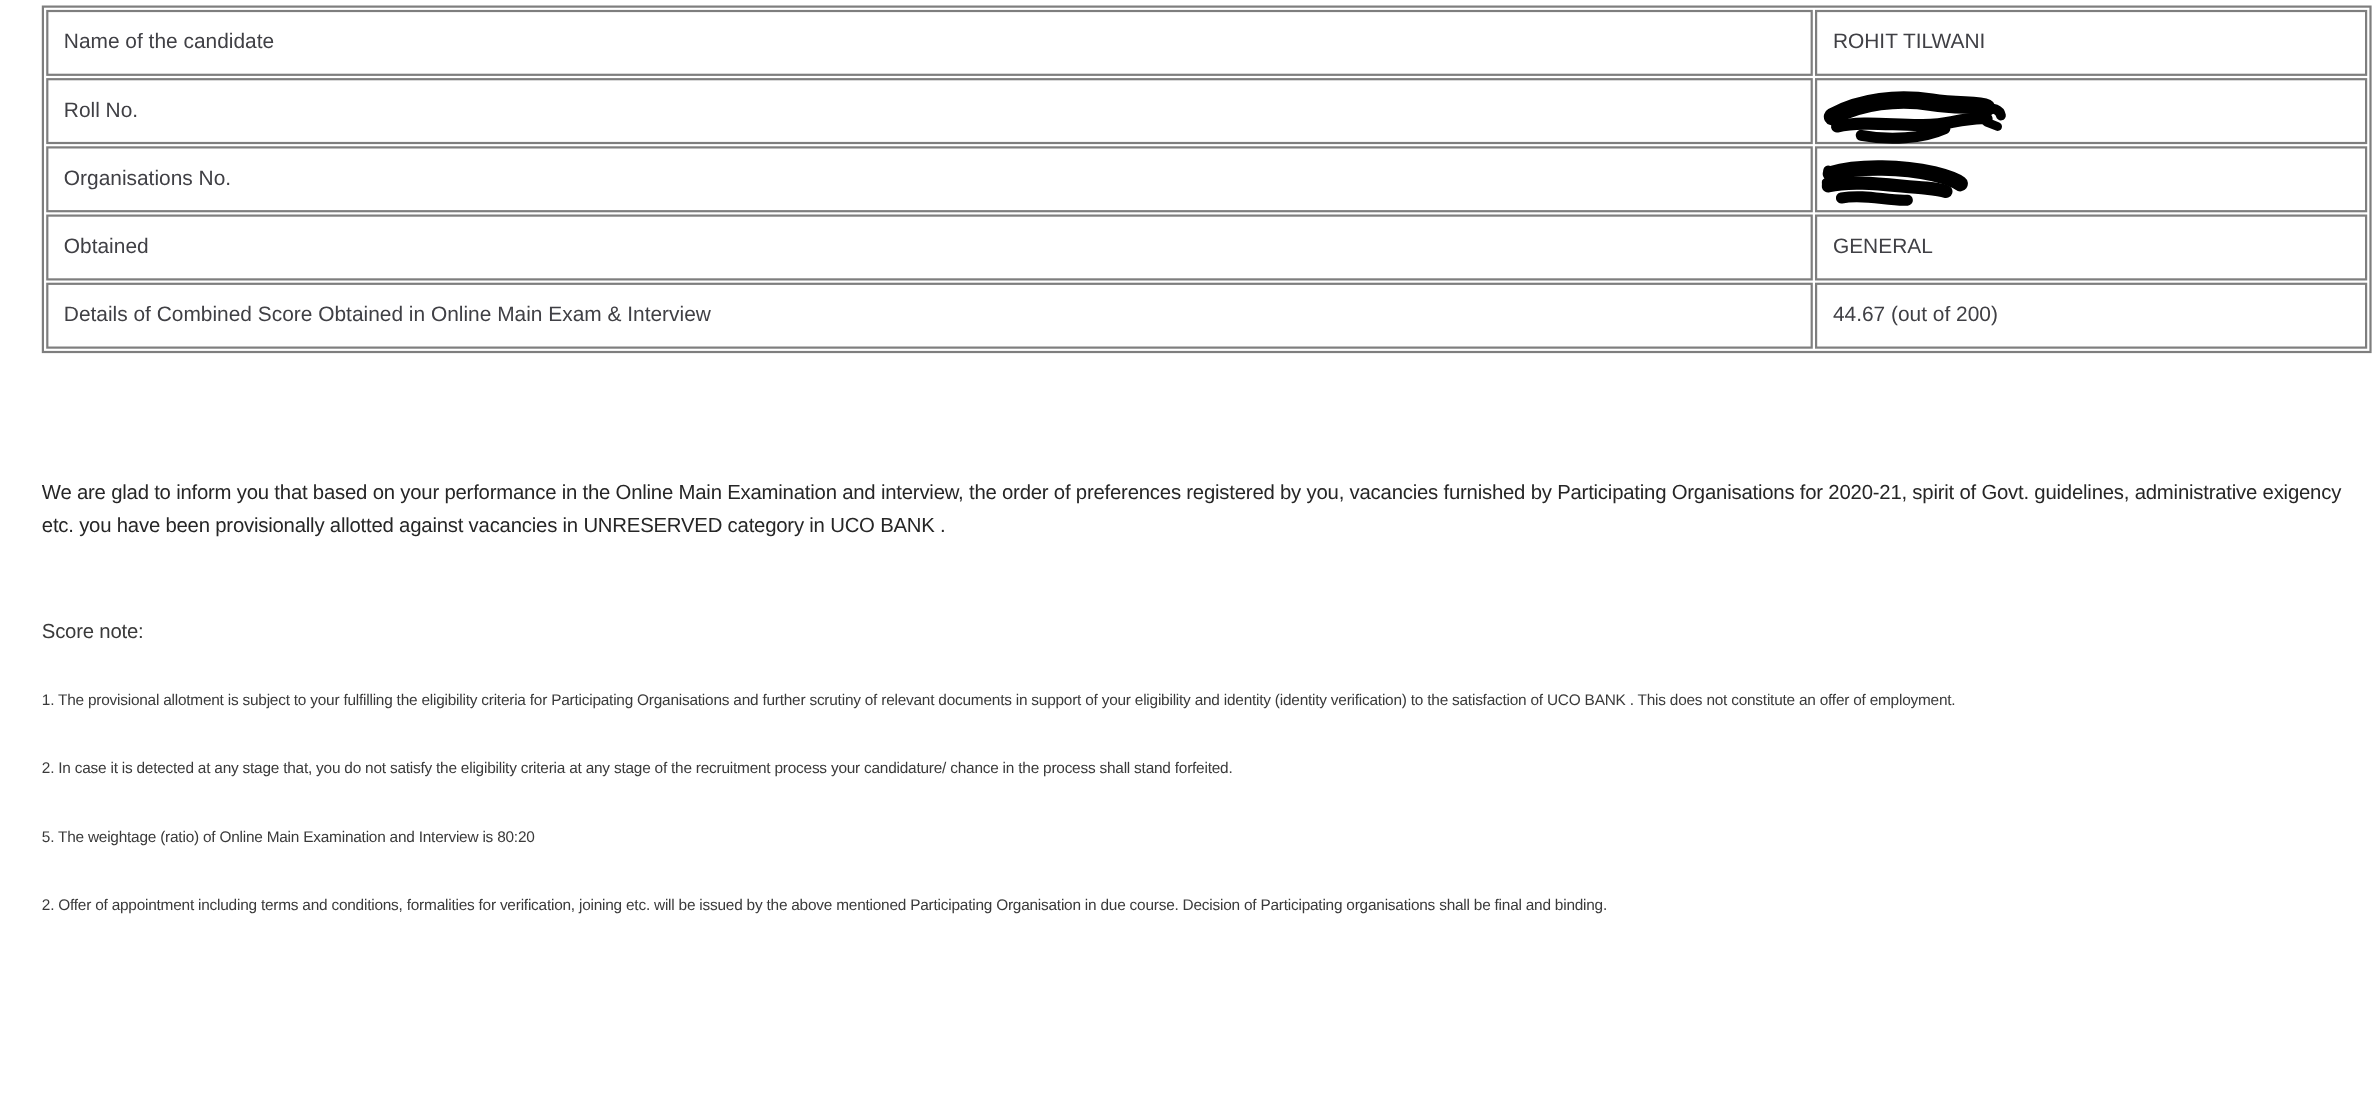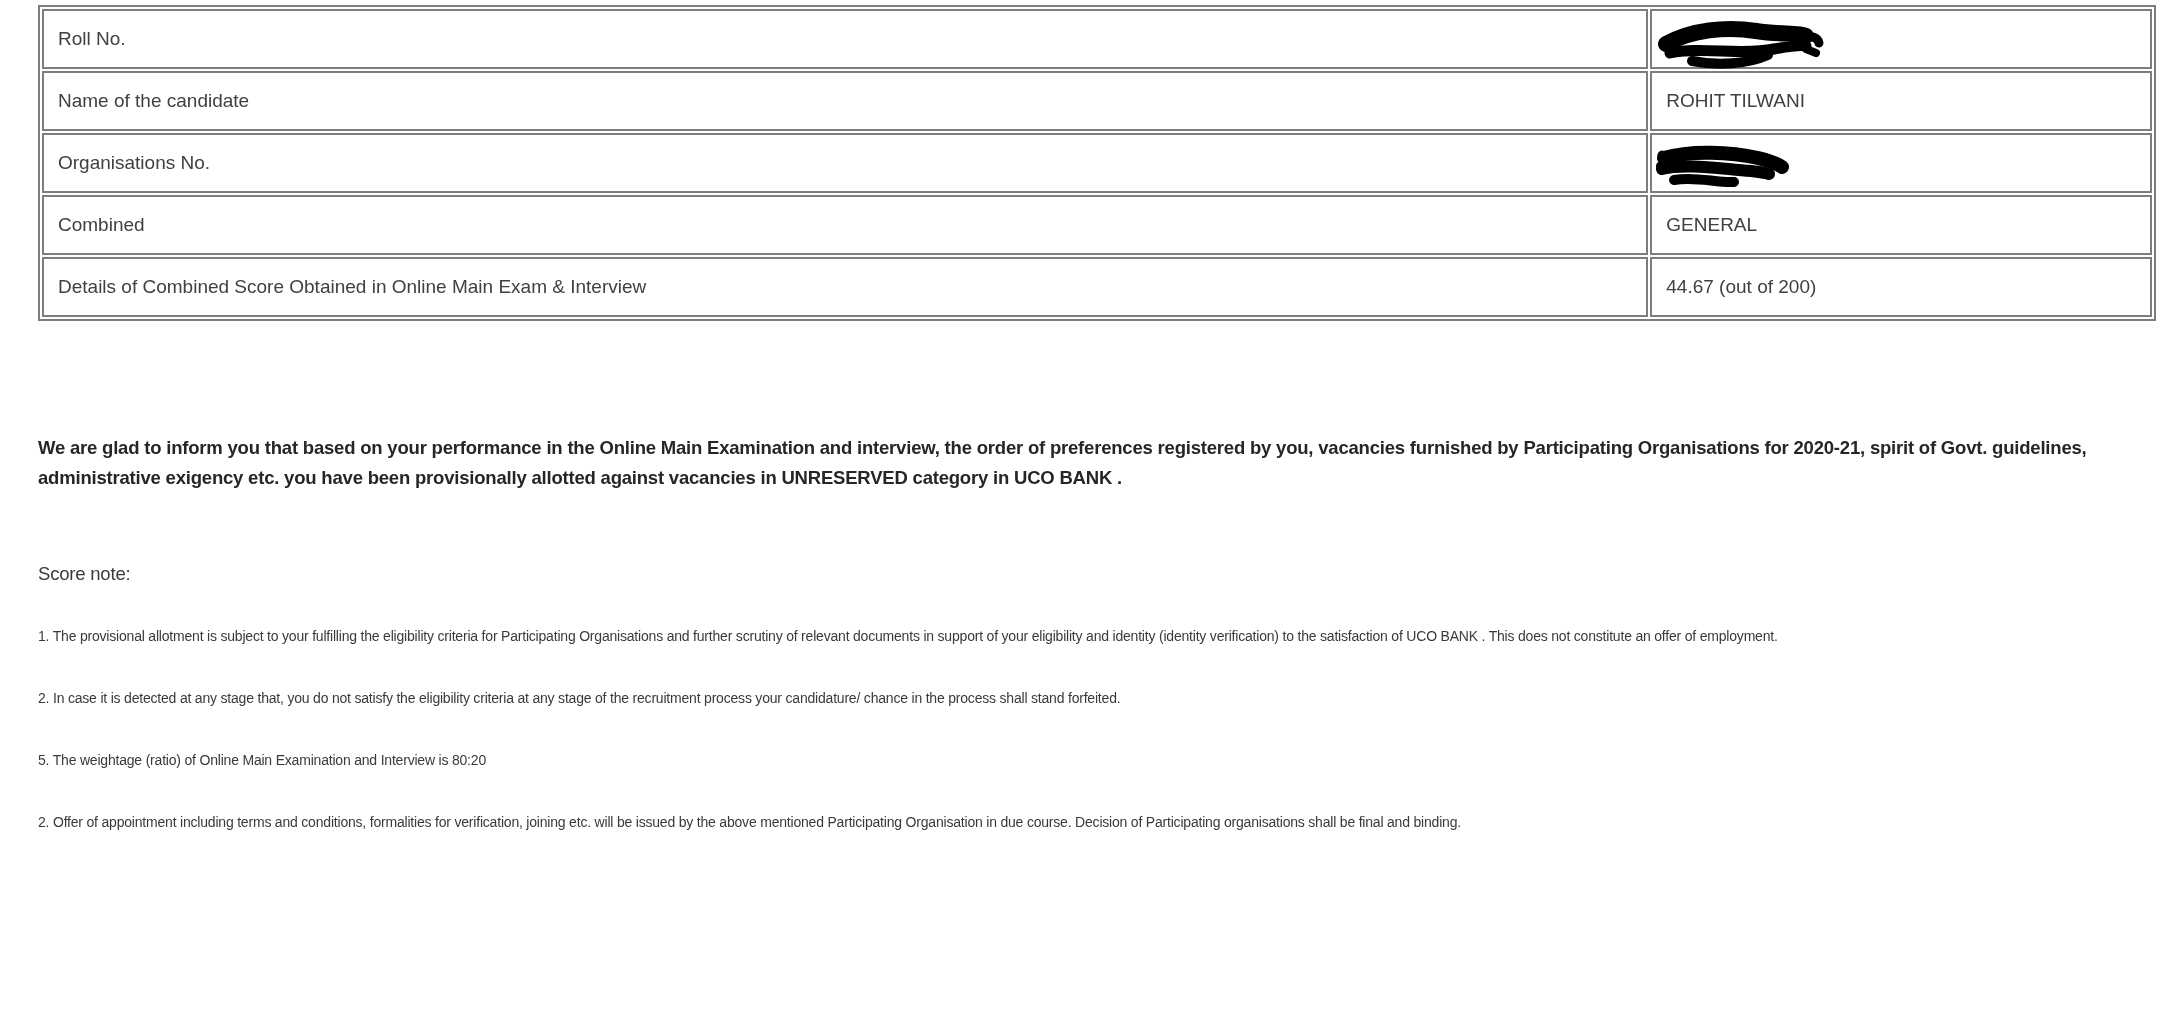--- a/index.html
+++ b/index.html
@@ -42,21 +42,21 @@
     position: absolute;
     left: 4px;
     top: 7px;
     display: block;
   }
 
   
   .intro {
     margin: 112px 0 0 0;
     font-size: 18.5px;
-    font-weight: 700;
+    font-weight: 400;
     line-height: 30px;
     letter-spacing: -0.2px;
     color: #262626;
     max-width: 2118px;
   }
   .please-note {
     margin: 66px 0 0 0;
     font-size: 18.5px;
     line-height: 30px;
     letter-spacing: -0.2px;
@@ -72,49 +72,49 @@
   }
 </style>
 </head>
 <body>
 
 <div class="doc">
 
   <table class="details">
     <tbody>
       <tr>
+        <td class="label-cell">Name of the candidate</td>
+        <td class="value-cell">ROHIT TILWANI</td>
+      </tr>
+      <tr>
         <td class="label-cell">Roll No.</td>
         <td class="value-cell">
           <svg class="scribble" width="170" height="52" viewBox="0 0 170 52" fill="none" stroke="#000000" stroke-linecap="round">
             <path d="M10 26 C 35 12, 70 8, 100 13 C 125 17, 142 14, 150 18" stroke-width="16"></path>
             <path d="M14 35 C 45 28, 85 38, 118 31 C 135 28, 146 27, 150 28" stroke-width="11"></path>
             <path d="M36 43 C 62 48, 92 46, 112 37" stroke-width="10"></path>
             <path d="M149 20 C 156 17, 162 20, 163 25" stroke-width="9"></path>
             <path d="M150 31 L 160 35" stroke-width="8"></path>
           </svg>
         </td>
-      </tr>
-      <tr>
-        <td class="label-cell">Name of the candidate</td>
-        <td class="value-cell">ROHIT TILWANI</td>
       </tr>
       <tr>
         <td class="label-cell">Organisations No.</td>
         <td class="value-cell">
           <svg class="scribble" width="150" height="48" viewBox="0 0 150 48" fill="none" stroke="#000000" stroke-linecap="round">
             <path d="M8 16 C 35 8, 75 10, 102 16 C 114 19, 122 22, 126 25" stroke-width="14"></path>
             <path d="M6 27 C 30 21, 65 27, 95 29 C 104 30, 110 31, 113 32" stroke-width="12"></path>
             <path d="M18 38 C 40 34, 60 41, 78 40" stroke-width="10"></path>
             <path d="M6 13 L 22 17" stroke-width="9"></path>
             <path d="M4 24 L 16 26" stroke-width="8"></path>
           </svg>
         </td>
       </tr>
       <tr>
-        <td class="label-cell">Combined</td>
+        <td class="label-cell">Obtained</td>
         <td class="value-cell">GENERAL</td>
       </tr>
       <tr>
         <td class="label-cell">Details of Combined Score Obtained in Online Main Exam &amp; Interview</td>
         <td class="value-cell">44.67 (out of 200)</td>
       </tr>
     </tbody>
   </table>
 
   <p class="intro">We are glad to inform you that based on your performance in the Online Main Examination and interview, the order of preferences registered by you, vacancies furnished by Participating Organisations for 2020-21, spirit of Govt. guidelines, administrative exigency etc. you have been provisionally allotted against vacancies in UNRESERVED category in UCO BANK .</p>

